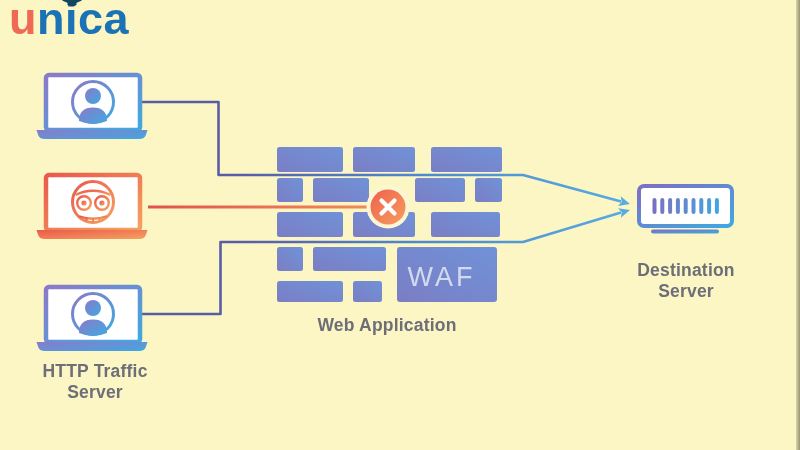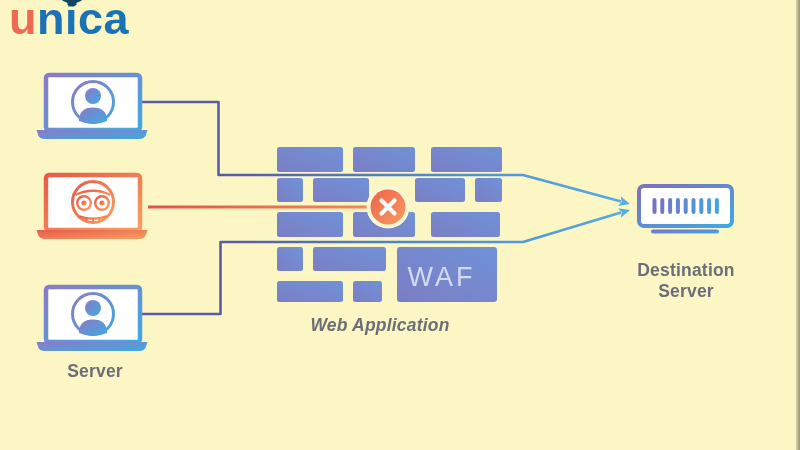--- a/index.html
+++ b/index.html
@@ -24,21 +24,21 @@
     letter-spacing:.5px; line-height:52px; user-select:none;}
   .logo .lu{color:var(--logo-coral);}
   .logo .lb{color:var(--logo-blue);}
   .iwrap{position:relative; display:inline-block;}
   .cap{position:absolute; left:50%; top:1px; transform:translateX(-50%); z-index:2;}
 
   
   .label{position:absolute; text-align:center; color:var(--label-gray);
     font-size:17.5px; font-weight:700; line-height:21px; letter-spacing:.2px;}
   .label-sources{left:10px; top:361px; width:170px;}
-  .label-firewall{left:280px; top:315px; width:200px;font-style:italic;}
+  .label-firewall{left:287px; top:315px; width:200px;}
   .label-destination{left:606px; top:245px; width:160px;margin-top:15px;}
   .waf-acronym{position:absolute; left:397px; top:254px; width:89px; height:46px;
     line-height:46px; text-align:center; color:var(--waf-text); font-size:27px;
     font-weight:400; letter-spacing:3px;}
 </style>
 </head>
 <body>
 
 <div class="canvas">
 
@@ -172,20 +172,21 @@
         <rect x="707.1" y="198" width="4" height="16" rx="2" fill="url(#g-bars)"></rect>
         <rect x="714.9" y="198" width="4" height="16" rx="2" fill="url(#g-bars)"></rect>
       </g>
       <rect x="651" y="229.5" width="68" height="4" rx="2" fill="url(#g-server)"></rect>
     </g>
   </svg>
 
   <div class="waf-acronym">WAF</div>
 
   <div class="label label-sources">
+    <div>HTTP Traffic</div>
     <div>Server</div>
   </div>
 
   <div class="label label-firewall">
     <div>Web Application</div>
   </div>
 
   <div class="label label-destination">
     <div>Destination</div>
     <div>Server</div>

